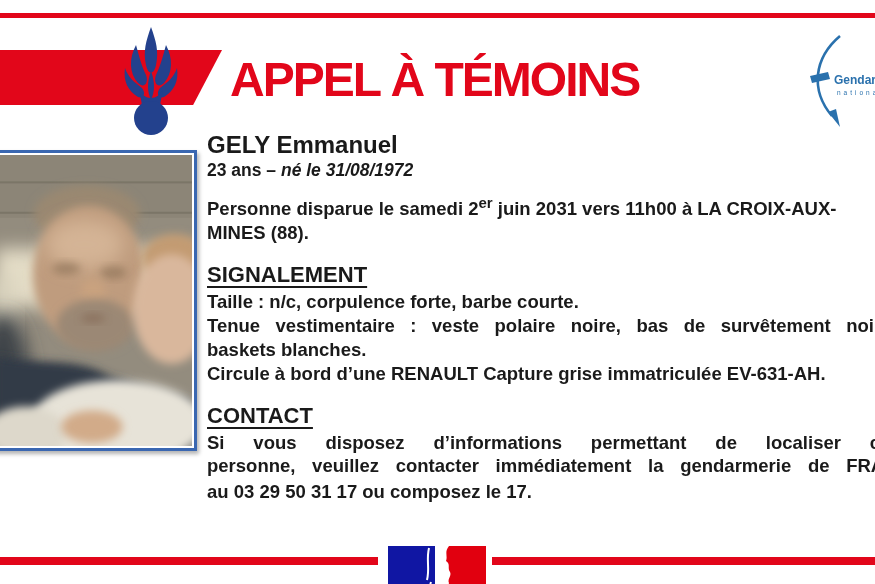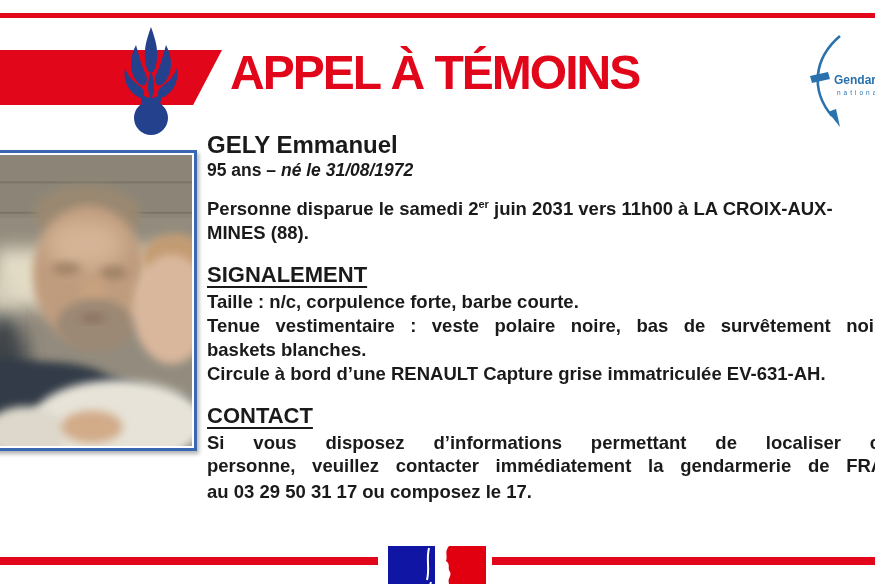--- a/index.html
+++ b/index.html
@@ -8,39 +8,39 @@
     background:#ffffff;font-family:"Liberation Sans",sans-serif;
   }
   
   .top-red-bar{position:absolute;left:0;top:13px;width:875px;height:5px;background:#e2061a;}
   .banner{
     position:absolute;left:0;top:50px;width:222px;height:55px;background:#e2061a;
     clip-path:polygon(0 0,100% 0,87% 100%,0 100%);
   }
   .grenade{position:absolute;left:116px;top:25px;width:70px;height:115px;}
   .appel-title{
-    position:absolute;left:230px;top:45px;height:55px;line-height:55px;
+    position:absolute;left:230px;top:52px;height:55px;line-height:55px;
     font-size:48px;font-weight:bold;color:#e2061a;letter-spacing:-2px;white-space:nowrap;
   }
   .gn-logo{position:absolute;left:806px;top:34px;width:120px;height:100px;}
   
   .photo-frame{
     position:absolute;left:-10px;top:150px;width:197px;height:291px;
     border:3px solid #3a67b1;background:#fff;padding:2px;
     box-shadow:2px 3px 4px rgba(0,0,0,.3);
   }
   .photo-frame svg{display:block;width:100%;height:100%;}
   
   .col{position:absolute;left:207px;top:131px;width:706px;color:#1a1a1a;font-weight:bold;}
   .person-name{font-size:24px;line-height:28px;white-space:nowrap;}
   .age-line{font-size:17.5px;line-height:23px;white-space:nowrap;}
   .age-line .it{font-style:italic;text-align:right;}
   .sp15{height:15px;}.sp17{height:17px;}.sp3{height:3px;}
   .bodyline{font-size:18.5px;line-height:24px;white-space:nowrap;}
-  .bodyline sup{font-size:11px;vertical-align:super;line-height:0;}
+  .bodyline sup{font-size:15px;vertical-align:super;line-height:0;}
   .just{white-space:normal;text-align:justify;text-align-last:justify;width:706px;}
   .heading{
     font-size:22px;line-height:26px;text-decoration:underline;
     text-decoration-thickness:2px;text-underline-offset:4px;margin-bottom:2px;
   }
   .contactline{font-size:18.5px;line-height:23px;}
   
   .bottom-rule{position:absolute;top:557px;height:8px;background:#e2061a;}
   .rule-left{left:0;width:378px;}
   .rule-right{left:492px;width:383px;}
@@ -111,21 +111,21 @@
     <ellipse cx="176" cy="102" rx="32" ry="24" fill="#c39b72" filter="url(#b1)"></ellipse>
     <ellipse cx="173" cy="152" rx="38" ry="54" fill="#d9b79c" filter="url(#b1)"></ellipse>
     <ellipse cx="120" cy="264" rx="85" ry="42" fill="#e7e3d8" filter="url(#b1)"></ellipse>
     <ellipse cx="30" cy="274" rx="40" ry="26" fill="#ddd8cb" filter="url(#b1)"></ellipse>
     <ellipse cx="95" cy="268" rx="30" ry="16" fill="#d2ab89" filter="url(#b1)"></ellipse>
   </svg>
 </div>
 
 <div class="col">
   <div class="person-name">GELY Emmanuel</div>
-  <div class="age-line"><span>95 ans – </span><span class="it">né le 31/08/1972</span></div>
+  <div class="age-line"><span>23 ans – </span><span class="it">né le 31/08/1972</span></div>
   <div class="sp15"></div>
   <div class="bodyline"><span>Personne disparue le samedi 2</span><sup>er</sup><span> juin 2031 vers 11h00 à LA CROIX-AUX-</span></div>
   <div class="bodyline">MINES (88).</div>
   <div class="sp17"></div>
   <div class="heading">SIGNALEMENT</div>
   <div class="bodyline">Taille : n/c, corpulence forte, barbe courte.</div>
   <div class="bodyline just">Tenue vestimentaire : veste polaire noire, bas de survêtement noir et</div>
   <div class="bodyline">baskets blanches.</div>
   <div class="bodyline">Circule à bord d’une RENAULT Capture grise immatriculée EV-631-AH.</div>
   <div class="sp17"></div>

